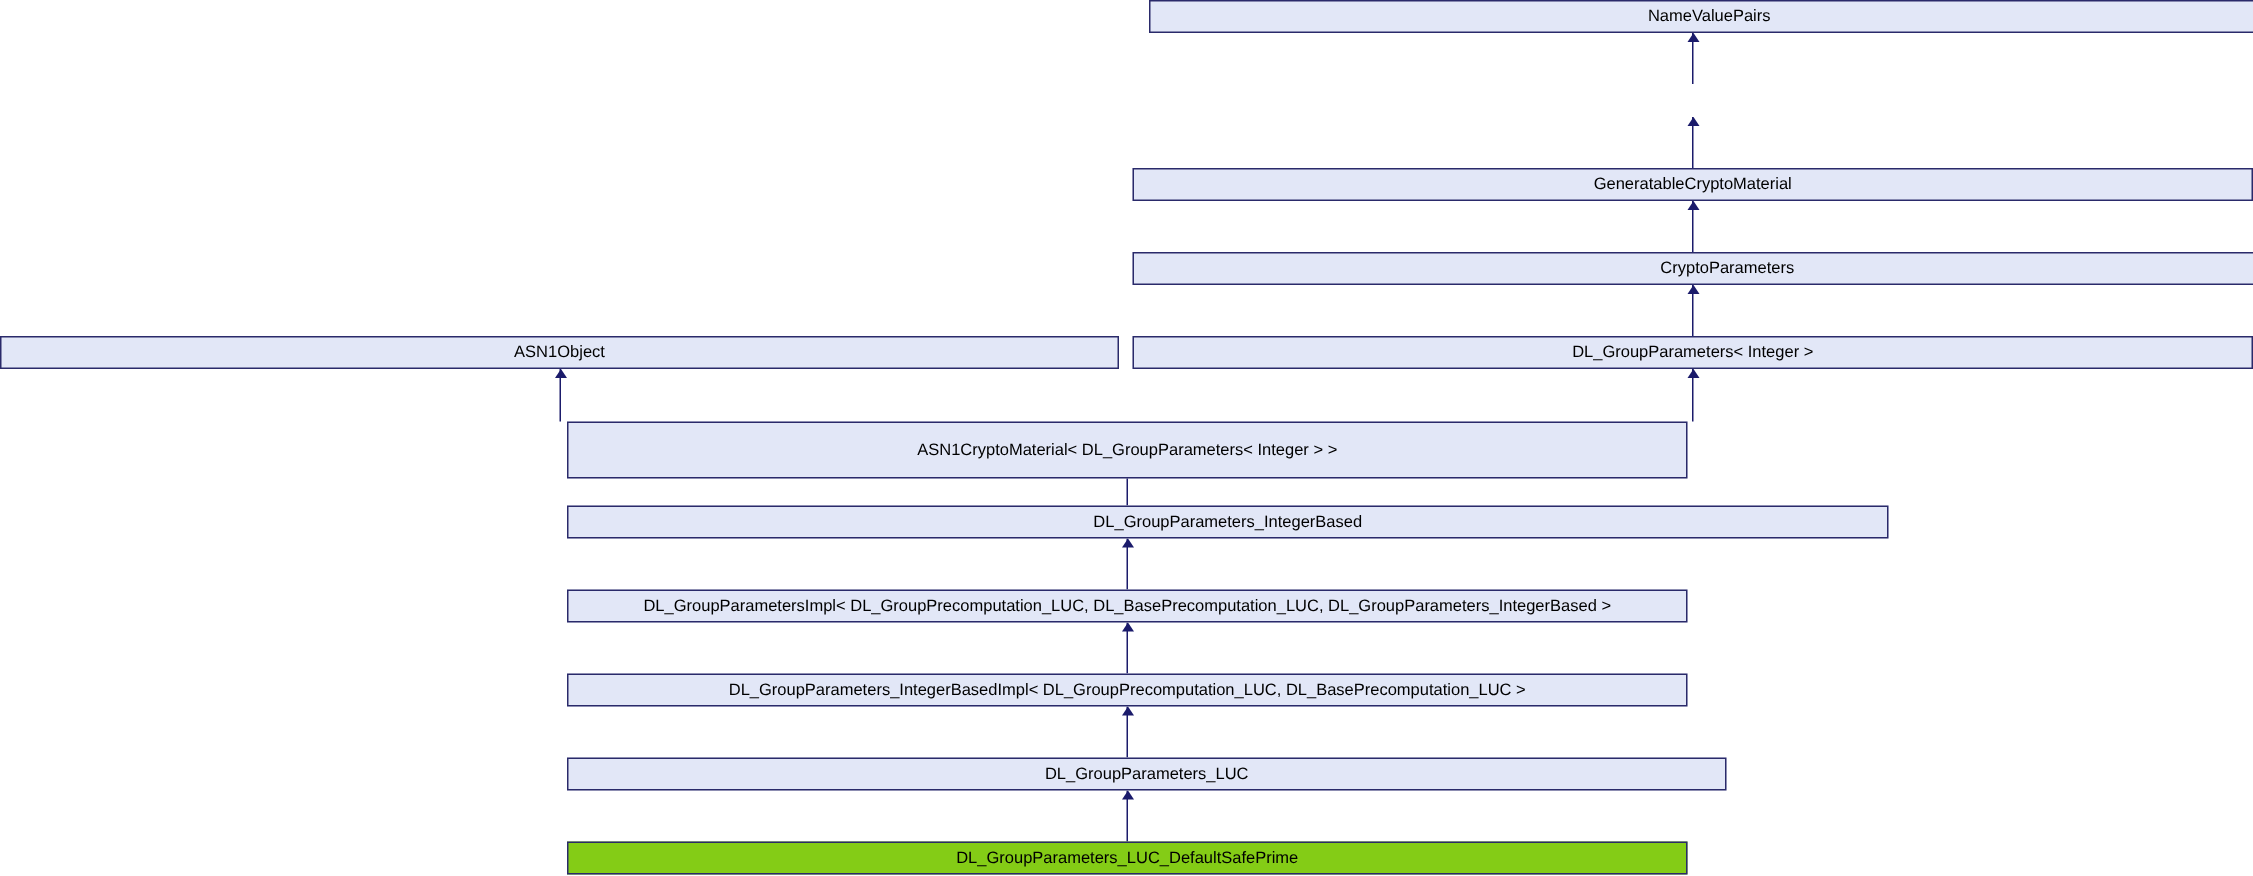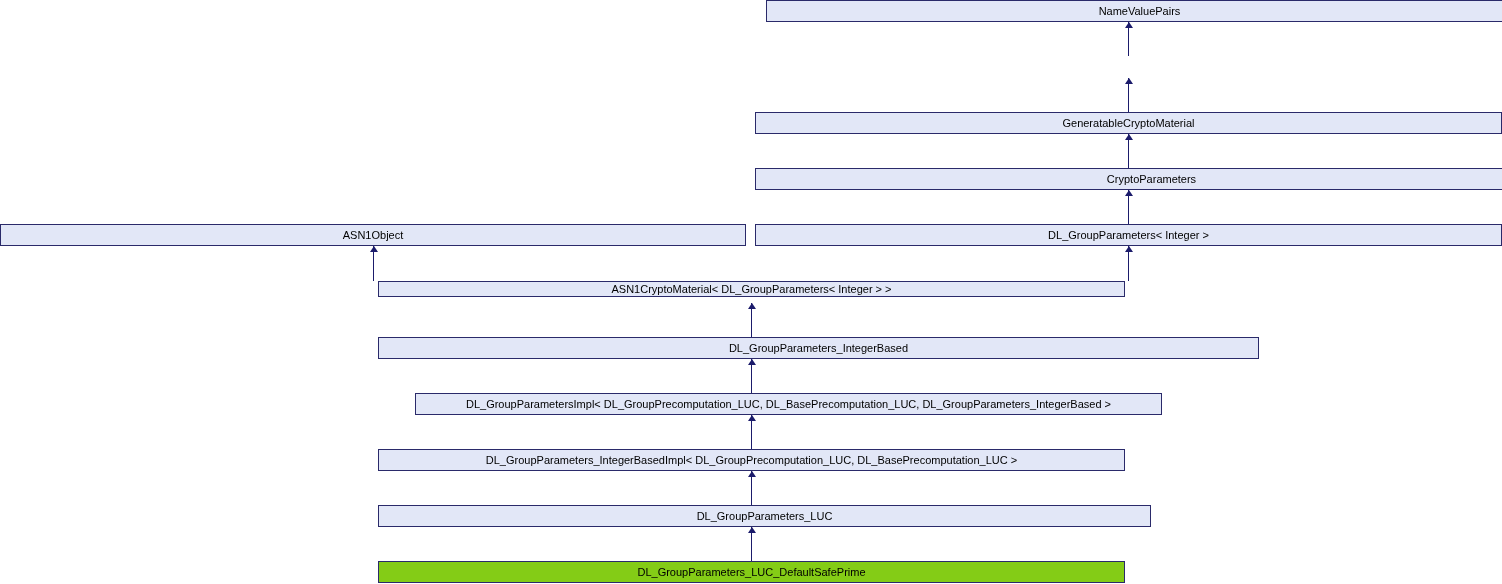--- a/index.html
+++ b/index.html
@@ -97,27 +97,27 @@
     </div>
     <div class="node" style="left: 755px; top: 168px; width: 793px; height: 22px;">
       <span class="label">CryptoParameters</span>
     </div>
     <div class="node" style="left: 0px; top: 224px; width: 746px; height: 22px; text-align: right;">
       <span class="label">ASN1Object</span>
     </div>
     <div class="node" style="left: 755px; top: 224px; width: 747px; height: 22px;">
       <span class="label">DL_GroupParameters&lt; Integer &gt;</span>
     </div>
-    <div class="node" style="left: 378px; top: 281px; width: 747px; height: 16px;">
+    <div class="node" style="left: 378px; top: 281px; width: 747px; height: 38px;">
       <span class="label">ASN1CryptoMaterial&lt; DL_GroupParameters&lt; Integer &gt; &gt;</span>
     </div>
     <div class="node" style="left: 378px; top: 337px; width: 881px; height: 22px;">
       <span class="label">DL_GroupParameters_IntegerBased</span>
     </div>
-    <div class="node" style="left: 378px; top: 393px; width: 747px; height: 22px; margin-left: 37px;">
+    <div class="node" style="left: 378px; top: 393px; width: 747px; height: 22px;">
       <span class="label">DL_GroupParametersImpl&lt; DL_GroupPrecomputation_LUC, DL_BasePrecomputation_LUC, DL_GroupParameters_IntegerBased &gt;</span>
     </div>
     <div class="node" style="left: 378px; top: 449px; width: 747px; height: 22px;">
       <span class="label">DL_GroupParameters_IntegerBasedImpl&lt; DL_GroupPrecomputation_LUC, DL_BasePrecomputation_LUC &gt;</span>
     </div>
     <div class="node" style="left: 378px; top: 505px; width: 773px; height: 22px;">
       <span class="label">DL_GroupParameters_LUC</span>
     </div>
     <div class="node leaf" style="left: 378px; top: 561px; width: 747px; height: 22px;">
       <span class="label">DL_GroupParameters_LUC_DefaultSafePrime</span>

